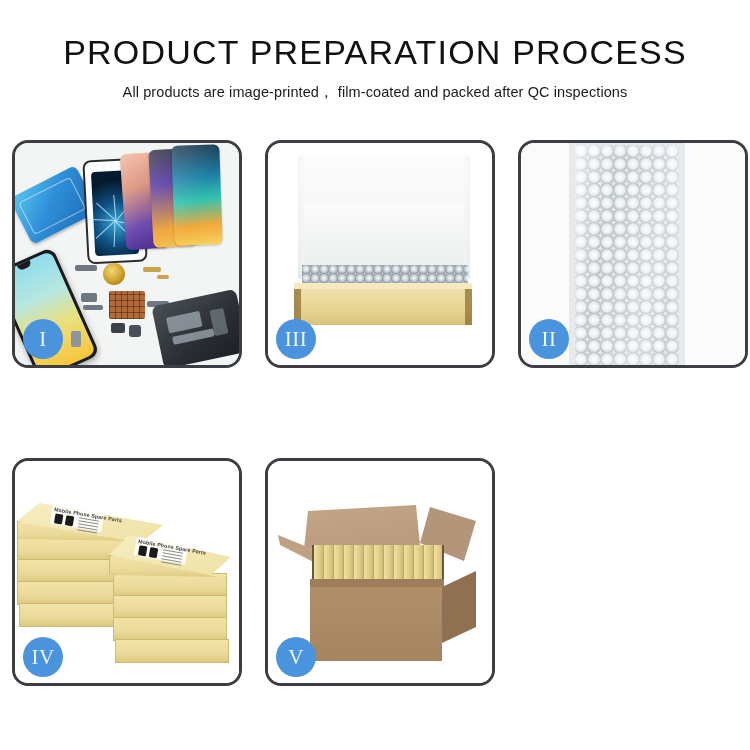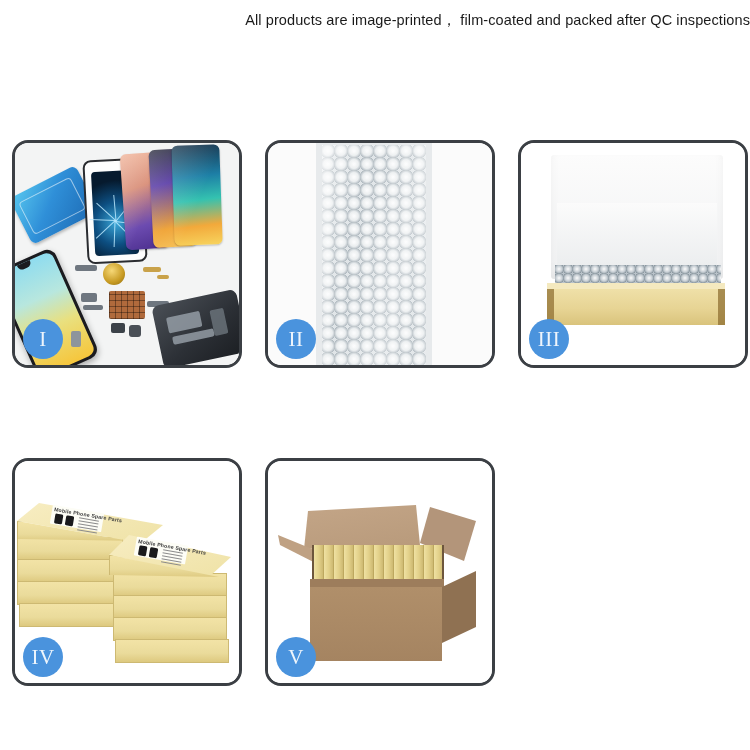--- a/index.html
+++ b/index.html
@@ -28,21 +28,21 @@
     font-size: 34px;
     letter-spacing: 1.2px;
     color: #111111;
     font-weight: normal;
     margin: 0;
     padding-top: 33px;
     font-family: "Liberation Sans", sans-serif;
     white-space: nowrap;
   }
   .subtitle {
-    text-align: right;
+    text-align: center;
     font-size: 14.5px;
     color: #1a1a1a;
     margin: 0;
     padding-top: 11px;
     letter-spacing: 0.1px;
     white-space: nowrap;
   }
 
   
   .grid {
@@ -369,20 +369,21 @@
     position:absolute; left:150px; top:18px; width:60px; height:24px;
     background:radial-gradient(ellipse at center, rgba(150,175,205,0.35) 0%, rgba(255,255,255,0) 70%);
   }
 </style>
 </head>
 <body>
 
 <div class="page">
 
   <div class="header">
+    <h1 class="title">PRODUCT PREPARATION PROCESS</h1>
     <p class="subtitle">All products are image-printed， film-coated and packed after QC inspections</p>
   </div>
 
   <div class="grid">
 
     <div class="panel">
       <div class="panel-inner p1">
         <div class="p1-film"></div>
 
         <div class="p1-glass">
@@ -421,39 +422,39 @@
         <div class="p1-board">
           <span></span>
             <span></span>
             <span></span>
         </div>
       </div>
       <div class="badge">I</div>
     </div>
 
     <div class="panel">
-      <div class="panel-inner p2">
-        <div class="p2-col"></div>
-        <div class="p2-bubble"></div>
-        <div class="p2-sheen"></div>
-      </div>
-      <div class="badge">II</div>
-    </div>
-
-    <div class="panel">
       <div class="panel-inner p3">
         <div class="p3-lid-flapL"></div>
         <div class="p3-lid-flapR"></div>
         <div class="p3-lid"></div>
         <div class="p3-foam"></div>
         <div class="p3-bubblerow"></div>
         <div class="p3-boxlip"></div>
         <div class="p3-boxfront"></div>
       </div>
       <div class="badge">III</div>
+    </div>
+
+    <div class="panel">
+      <div class="panel-inner p2">
+        <div class="p2-col"></div>
+        <div class="p2-bubble"></div>
+        <div class="p2-sheen"></div>
+      </div>
+      <div class="badge">II</div>
     </div>
 
     <div class="panel">
       <div class="panel-inner p4">
         <div class="stack">
 
           <div class="sbox" style="left:0px;  top:58px;  width:104px; height:22px;"></div>
           <div class="sbox" style="left:0px;  top:80px;  width:104px; height:22px;"></div>
           <div class="sbox" style="left:0px;  top:102px; width:104px; height:22px;"></div>
           <div class="sbox" style="left:2px;  top:124px; width:104px; height:22px;"></div>

